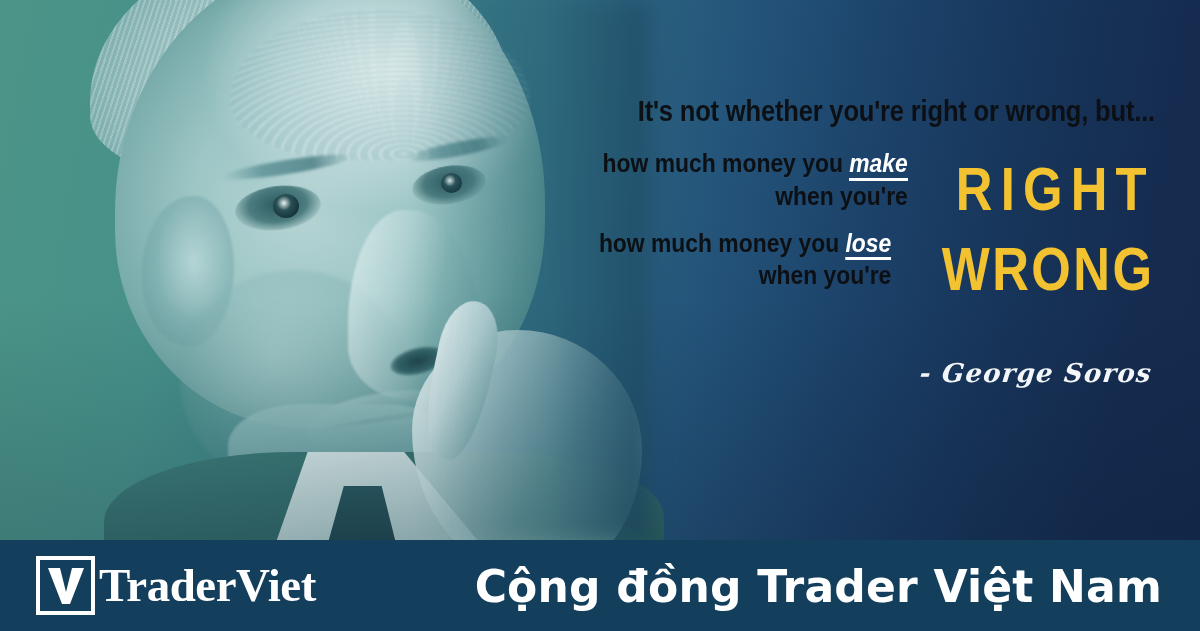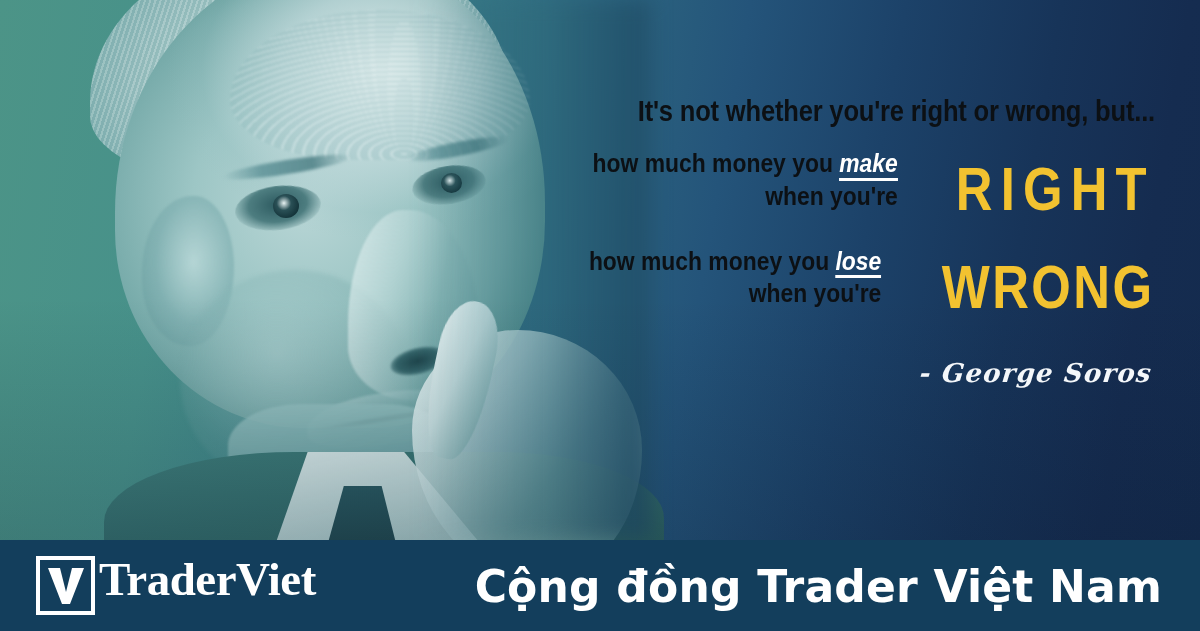--- a/index.html
+++ b/index.html
@@ -265,24 +265,24 @@
     color: #0c1014;
     transform: scaleX(0.88);
     transform-origin: right center;
     white-space: nowrap;
   }
 
   .quote-row {
     display: flex;
     align-items: flex-end;
     justify-content: flex-end;
-    gap: 14px;
+    gap: 4px;
   }
   .quote-row.first { margin-top: 22px; }
-  .quote-row.second { margin-top: 30px; }
+  .quote-row.second { margin-top: 12px; }
 
   .quote-text {
     text-align: right;
     color: #0c1014;
     font-family: "Liberation Sans Narrow", "Liberation Sans", sans-serif;
     font-weight: 700;
     font-size: 26px;
     line-height: 1.18;
     transform: scaleX(0.88);
     transform-origin: right bottom;
@@ -334,21 +334,21 @@
     top: 540px;
     width: 1200px;
     height: 91px;
     background: #133e5c;
     display: flex;
     align-items: center;
   }
 
   .brand {
     display: flex;
-    align-items: flex-start;
+    align-items: center;
     margin-left: 36px;
     gap: 4px;
   }
 
   .brand-mark {
     width: 59px;
     height: 59px;
     border: 4px solid #ffffff;
     box-sizing: border-box;
     display: flex;

